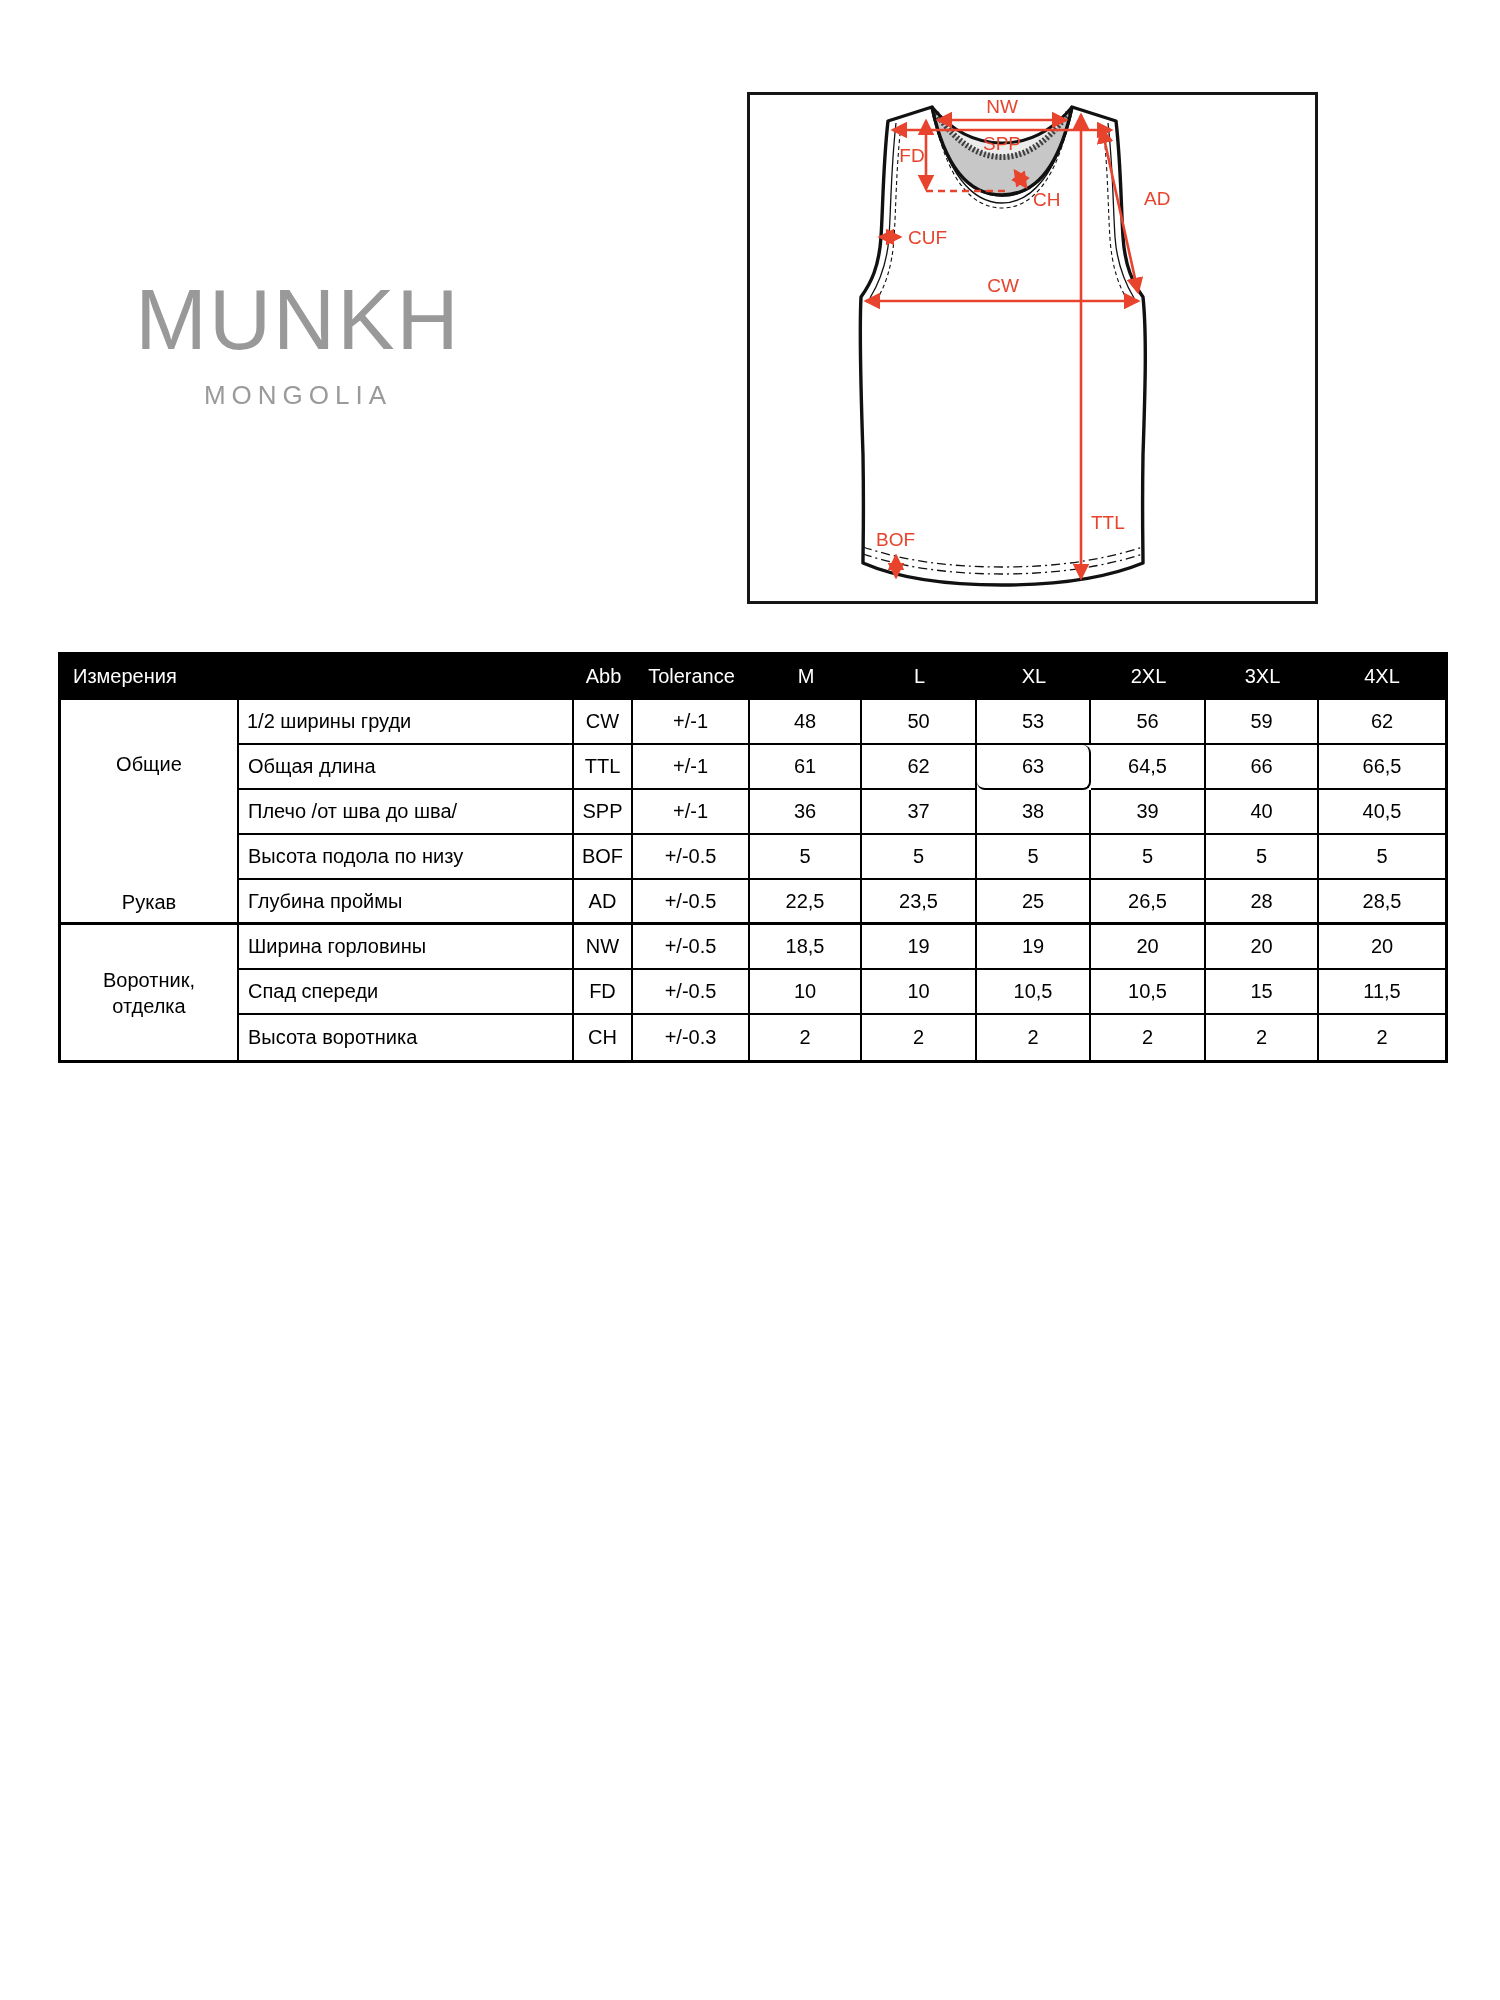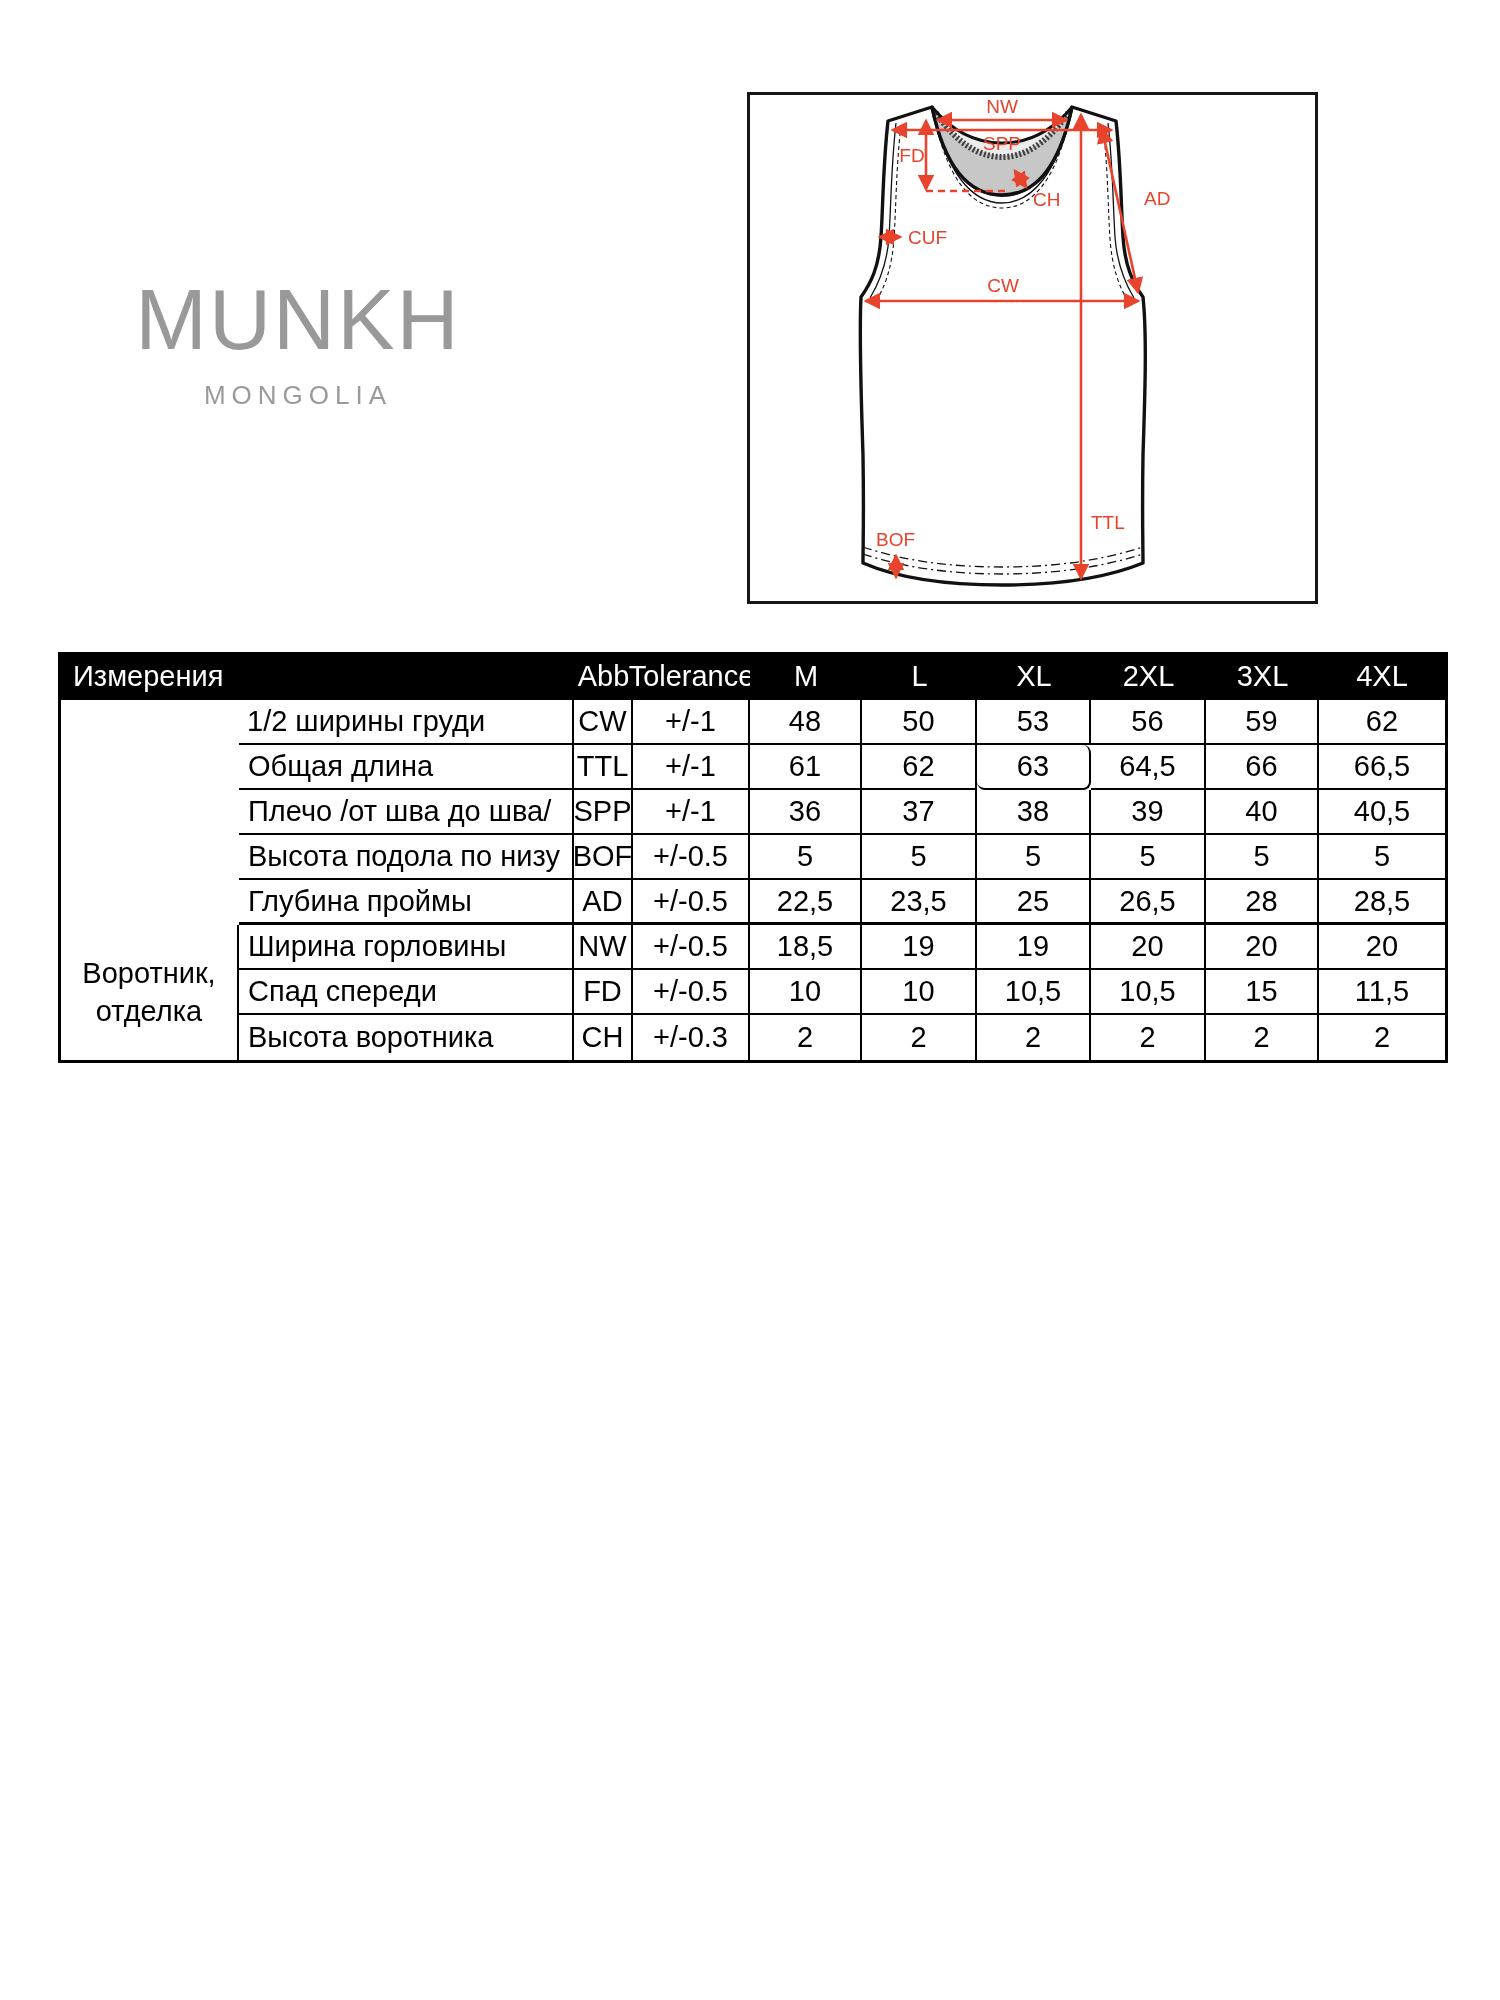--- a/index.html
+++ b/index.html
@@ -13,21 +13,21 @@
 
   
   .draw-box{position:absolute;left:747px;top:92px;width:565px;height:506px;
             border:3px solid #161616;background:#fff;box-sizing:content-box;}
   .draw-box svg{display:block;}
 
   
   .tbl{position:absolute;left:58px;top:652px;display:grid;
        grid-template-columns:178px 335px 59px 117px 112px 115px 114px 115px 113px 126px;
        grid-template-rows:45px repeat(8,45px);
-       border:3px solid #000;background:#fff;font-size:29px;}
+       border:3px solid #000;background:#fff;font-size:20px;}
   .cell{border-right:2px solid #000;border-bottom:2px solid #000;background:#fff;
         display:flex;align-items:center;justify-content:center;box-sizing:border-box;white-space:nowrap;}
   .col-last{border-right:none;}
   .row-last{border-bottom:none;}
   .grp-sep{border-bottom:3px solid #000;}
   .hdr{background:#000;color:#fff;border-right:none;border-bottom:2px solid #000;}
   .hdr-meas{justify-content:flex-start;padding-left:12px;}
   .name{justify-content:flex-start;padding-left:9px;}
   .grp1{position:relative;}
   .grp1 span{position:absolute;left:0;width:100%;text-align:center;}
@@ -122,20 +122,24 @@
     <div class="cell hdr hdr-meas" style="grid-row:1;grid-column:1/3">Измерения</div>
     <div class="cell hdr" style="grid-row:1;grid-column:3">Abb</div>
     <div class="cell hdr" style="grid-row:1;grid-column:4">Tolerance</div>
     <div class="cell hdr" style="grid-row:1;grid-column:5">M</div>
     <div class="cell hdr" style="grid-row:1;grid-column:6">L</div>
     <div class="cell hdr" style="grid-row:1;grid-column:7">XL</div>
     <div class="cell hdr" style="grid-row:1;grid-column:8">2XL</div>
     <div class="cell hdr" style="grid-row:1;grid-column:9">3XL</div>
     <div class="cell hdr col-last" style="grid-row:1;grid-column:10">4XL</div>
 
+    <div class="cell grp1 grp-sep" style="grid-row:2/7;grid-column:1">
+      <span class="g1a">Общие</span>
+      <span class="g1b">Рукав</span>
+    </div>
     <div class="cell grp2 row-last" style="grid-row:7/10;grid-column:1">
       <span>Воротник,</span>
       <span>отделка</span>
     </div>
 
   <div class="cell name" style="grid-area: 2 / 2; padding-left: 8px;">1/2 ширины груди</div>
       <div class="cell" style="grid-area: 2 / 3;">CW</div>
       <div class="cell" style="grid-area: 2 / 4;">+/-1</div>
       <div class="cell" style="grid-area: 2 / 5;">48</div>
       <div class="cell" style="grid-area: 2 / 6;">50</div>

